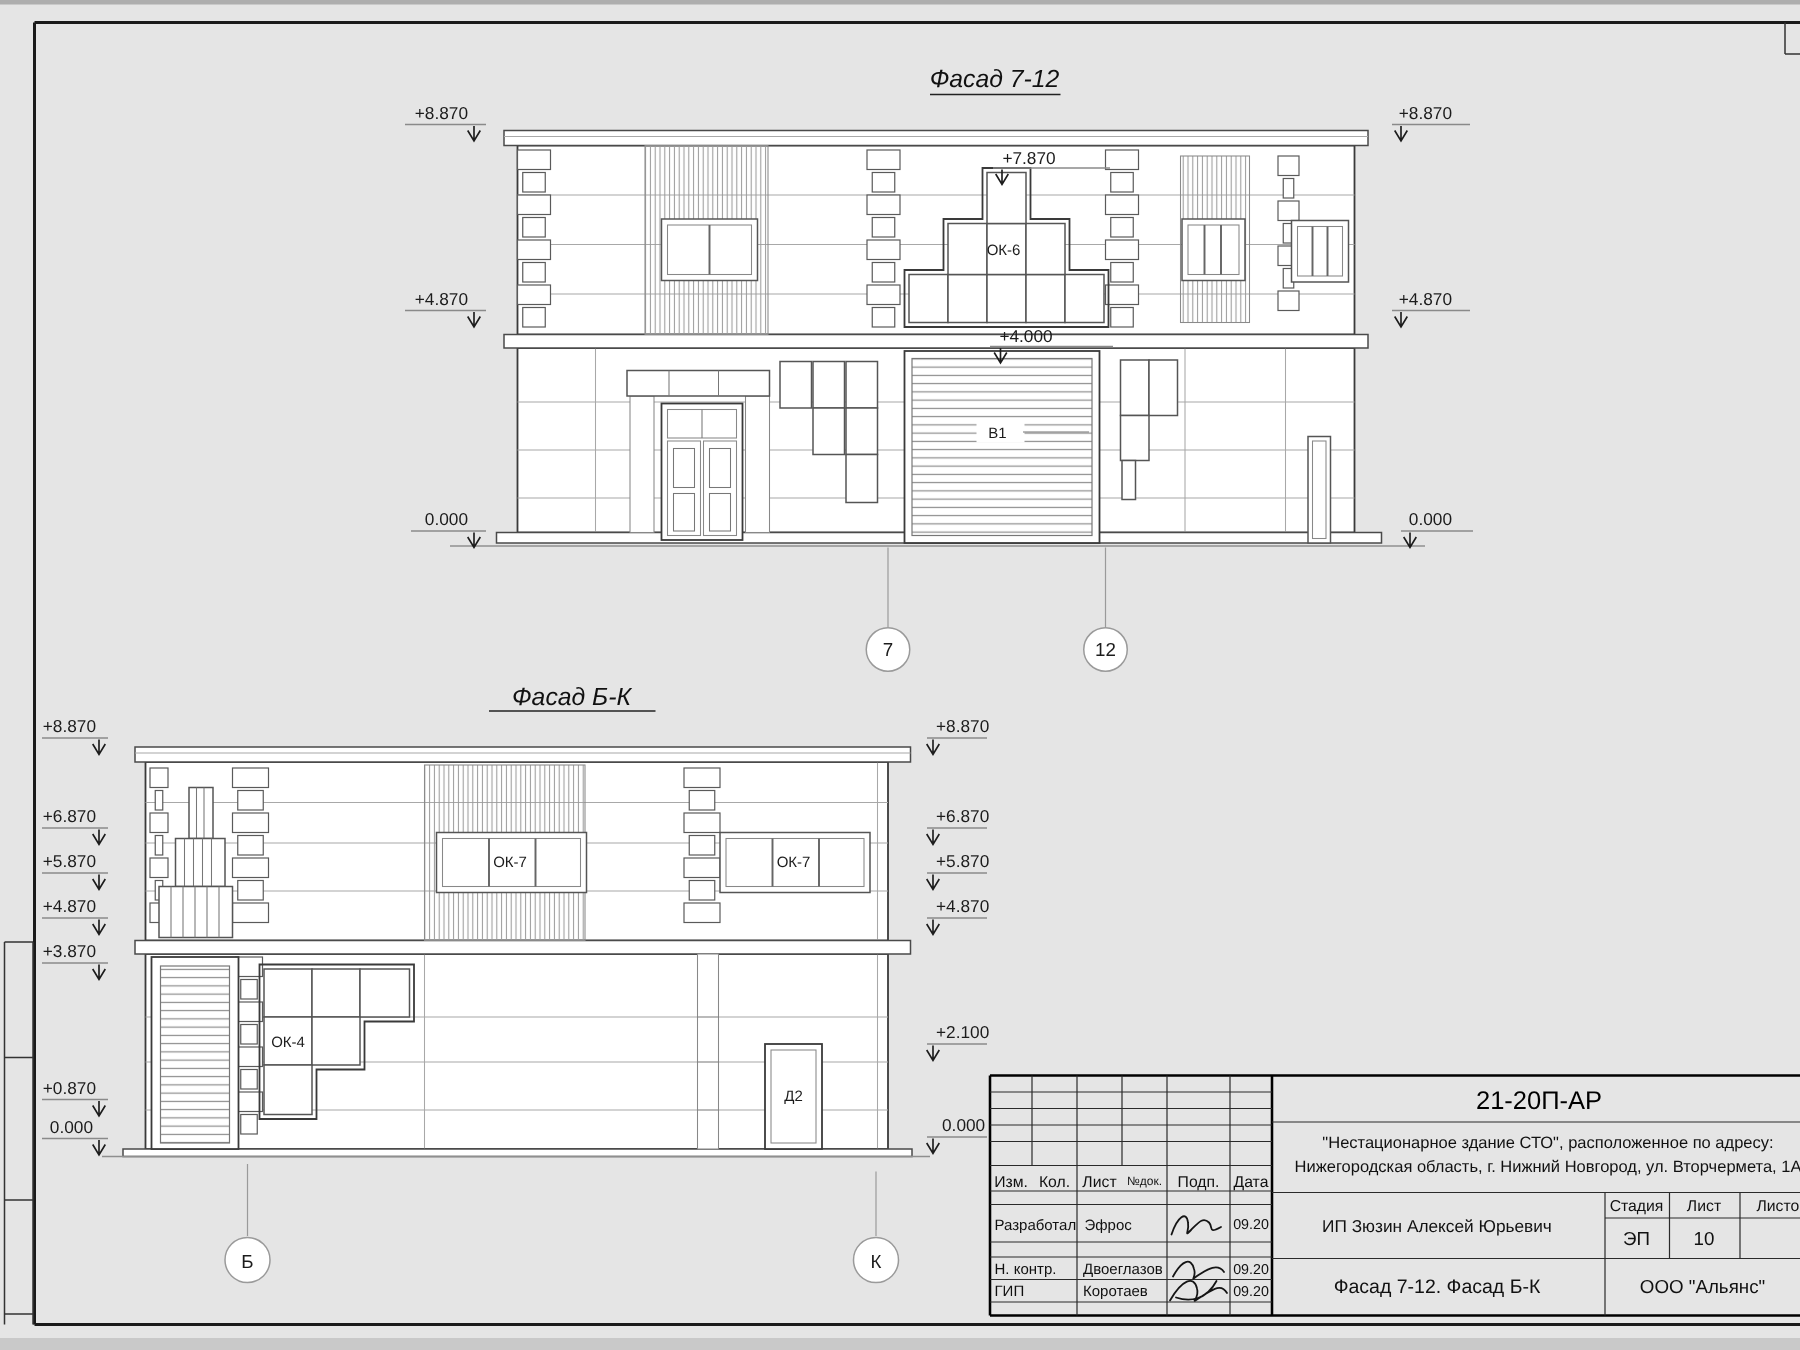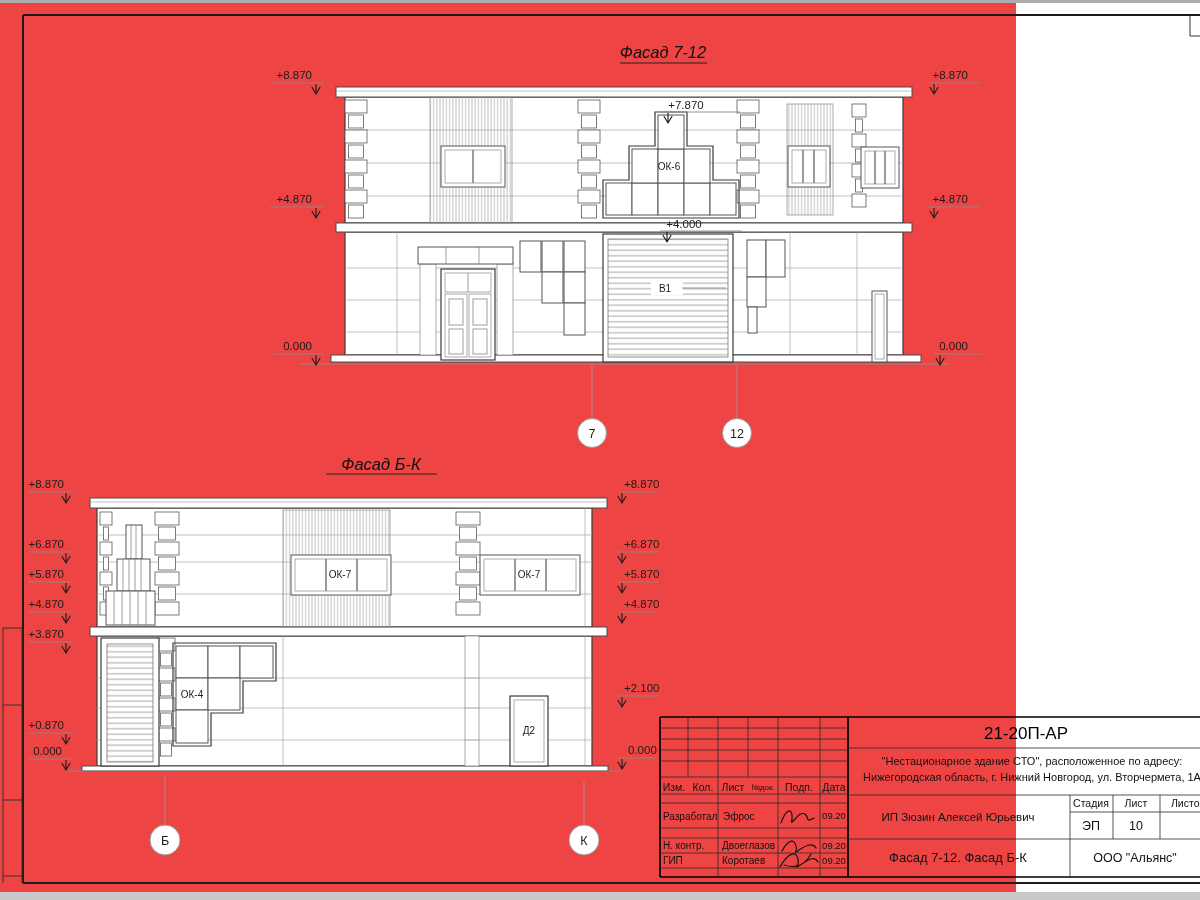--- a/index.html
+++ b/index.html
@@ -1,16 +1,16 @@
 <!DOCTYPE html>
 <html><head>
 <meta charset="utf-8">
 <style>
   html,body{margin:0;padding:0;width:1200px;height:900px;overflow:hidden;background:#fff;}
-  .page{position:relative;width:1016px;height:900px;background:#ef4444;font-family:"Liberation Sans",sans-serif;text-align:center;}
+  .page{position:relative;width:1200px;height:900px;background:#e5e5e5;font-family:"Liberation Sans",sans-serif;text-align:center;}
   svg{position:absolute;left:0;top:0;}
   .o{fill:#fff;stroke:#3a3a3a;stroke-width:1.2;}
   .band{fill:#fff;stroke:#4a4a4a;stroke-width:1;}
   .b{stroke:#a8a8a8;stroke-width:.7;}
   .gline{stroke:#8f8f8f;stroke-width:.9;}
   .f{fill:#fff;stroke:#555;stroke-width:1;}
   .fi{fill:#fff;stroke:#888;stroke-width:.7;}
   .m{stroke:#666;stroke-width:1.3;}
   .thin{stroke:#777;stroke-width:.7;fill:none;}
   .outl{fill:none;stroke:#3a3a3a;stroke-width:1.2;}

